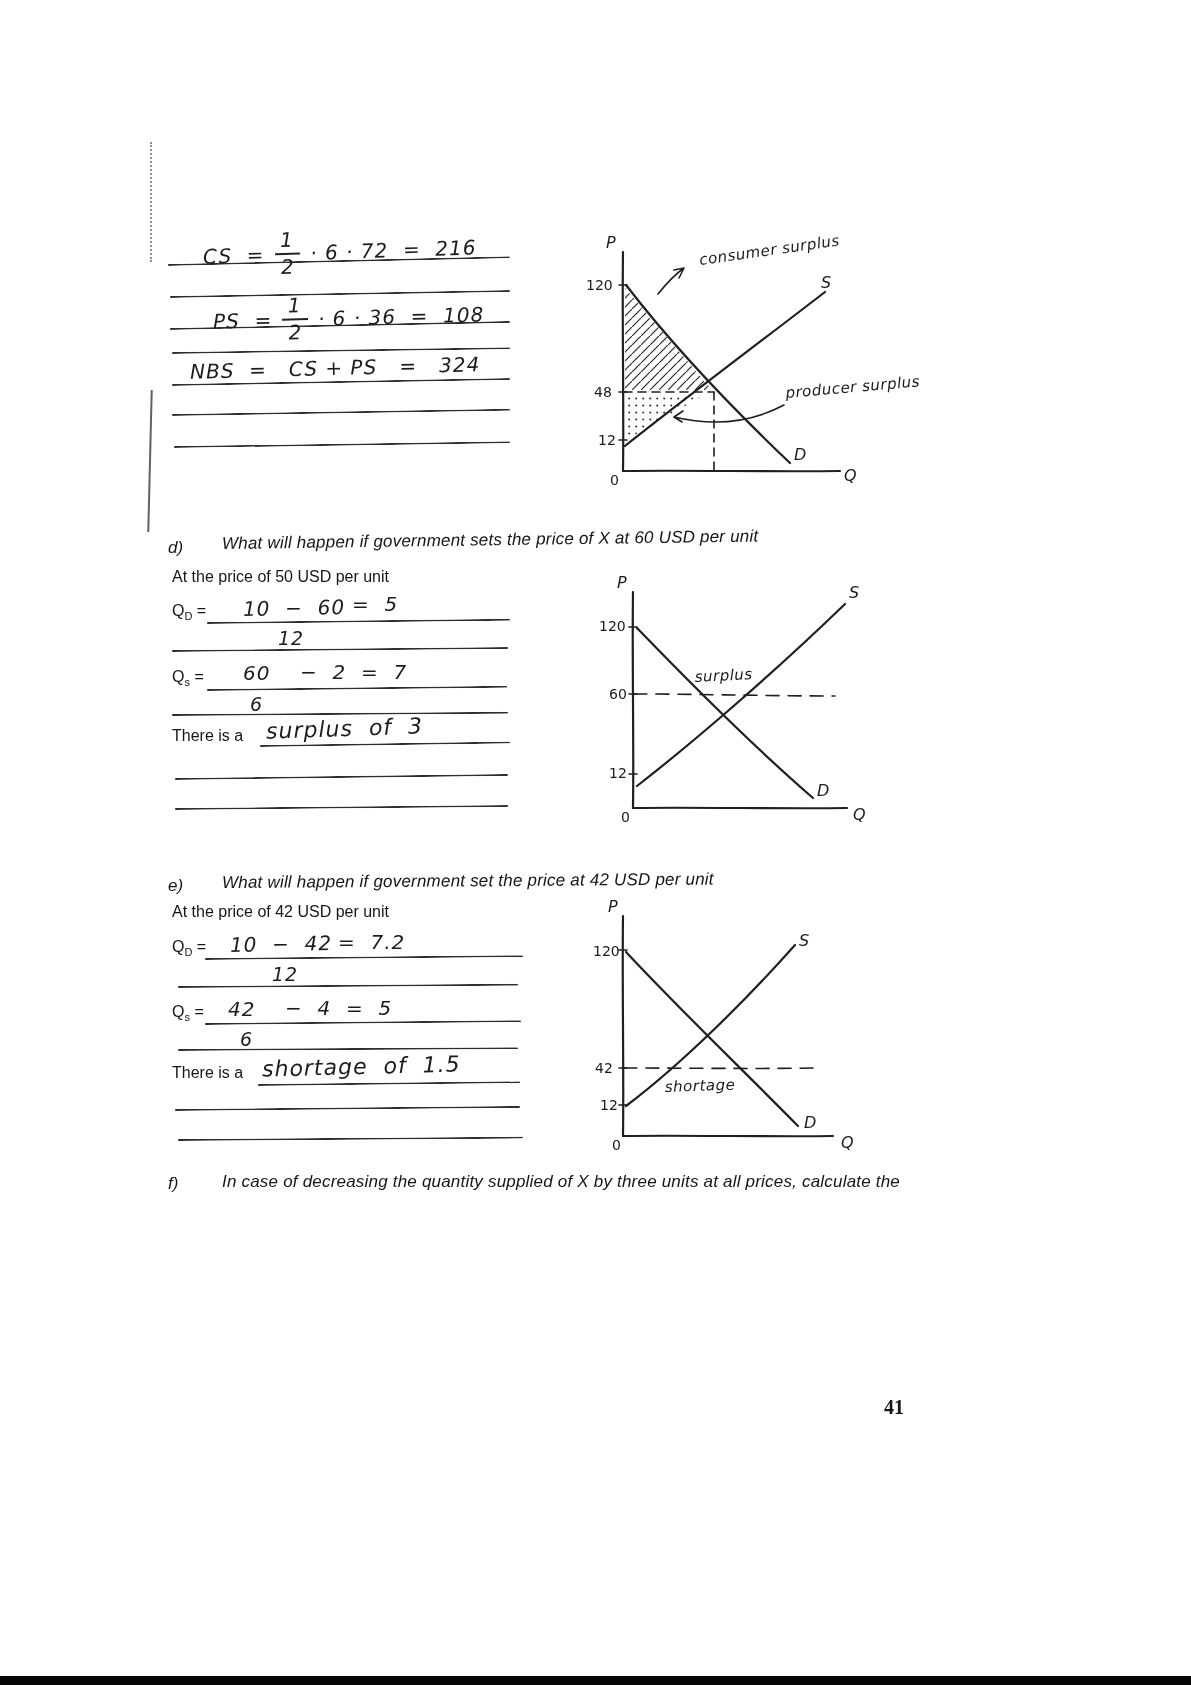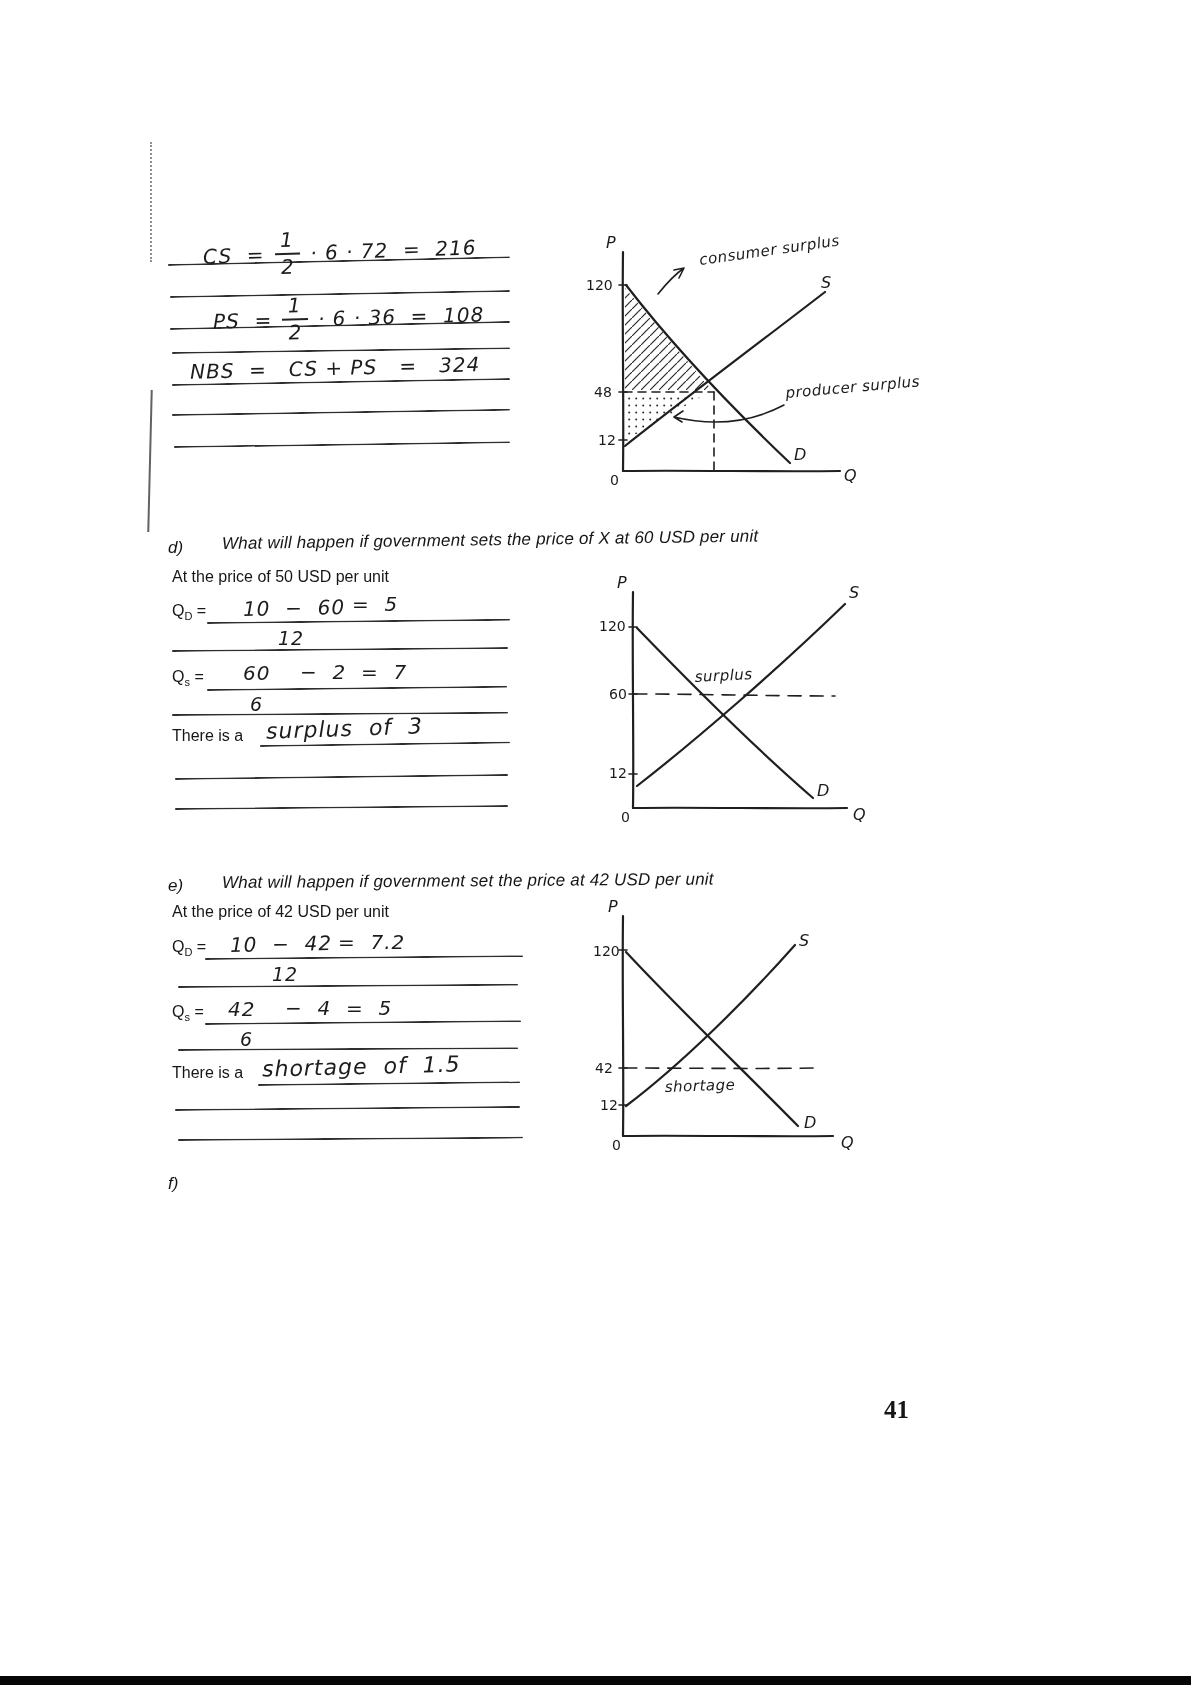--- a/index.html
+++ b/index.html
@@ -25,21 +25,21 @@
   .fden { padding-top:2px; }
   .hw-abs { position:absolute; font-size:20px; }
   
   .p-letter { position:absolute; font-style:italic; font-size:17px; }
   .p-q { position:absolute; font-style:italic; font-size:17px; transform-origin:left center;
     letter-spacing:.2px; white-space:nowrap; }
   .p-sub { position:absolute; font-size:16px; }
   .p-label { position:absolute; font-size:16px; }
   .p-label sub { font-size:11px; }
   .page-num { position:absolute; left:884px; top:1396px; font-family:"Liberation Serif", serif;
-    font-weight:bold; font-size:25px; }
+    font-weight:bold; font-size:20px; }
   .bottom-bar { position:absolute; left:0; top:1676px; width:1191px; height:9px; background:#060606; }
   
   .graph { position:absolute; }
   .ink { stroke:#1f1f1f; stroke-width:2.2; stroke-linecap:round; fill:none; }
   .thin { stroke-width:1.6; }
   .dash { stroke-dasharray:8 6; }
   .ldash { stroke-dasharray:13 9; }
   .gt { font-family:"DejaVu Sans", sans-serif; font-size:14px; fill:#1b1b1b; }
   .big { font-size:16px; font-style:italic; }
   .hwT { font-size:15px; font-style:italic; letter-spacing:.5px; }
@@ -190,17 +190,18 @@
     <text class="gt" x="29" y="252">0</text>
     <text class="gt" x="10" y="58">120</text>
     <text class="gt" x="12" y="175">42</text>
     <text class="gt" x="17" y="212">12</text>
     <text class="gt hwT" x="82" y="194" transform="rotate(-2 82 194)">shortage</text>
     <text class="gt big" x="216" y="48">S</text>
     <text class="gt big" x="221" y="230">D</text>
   </svg>
 
   <div class="p-letter" style="left:168px;top:1174px">f)</div>
+  <div class="p-q" style="left:222px;top:1172px">In case of decreasing the quantity supplied of X by three units at all prices, calculate the</div>
 
   <div class="page-num">41</div>
   <div class="bottom-bar"></div>
 
 </div>
 
 </body></html>

